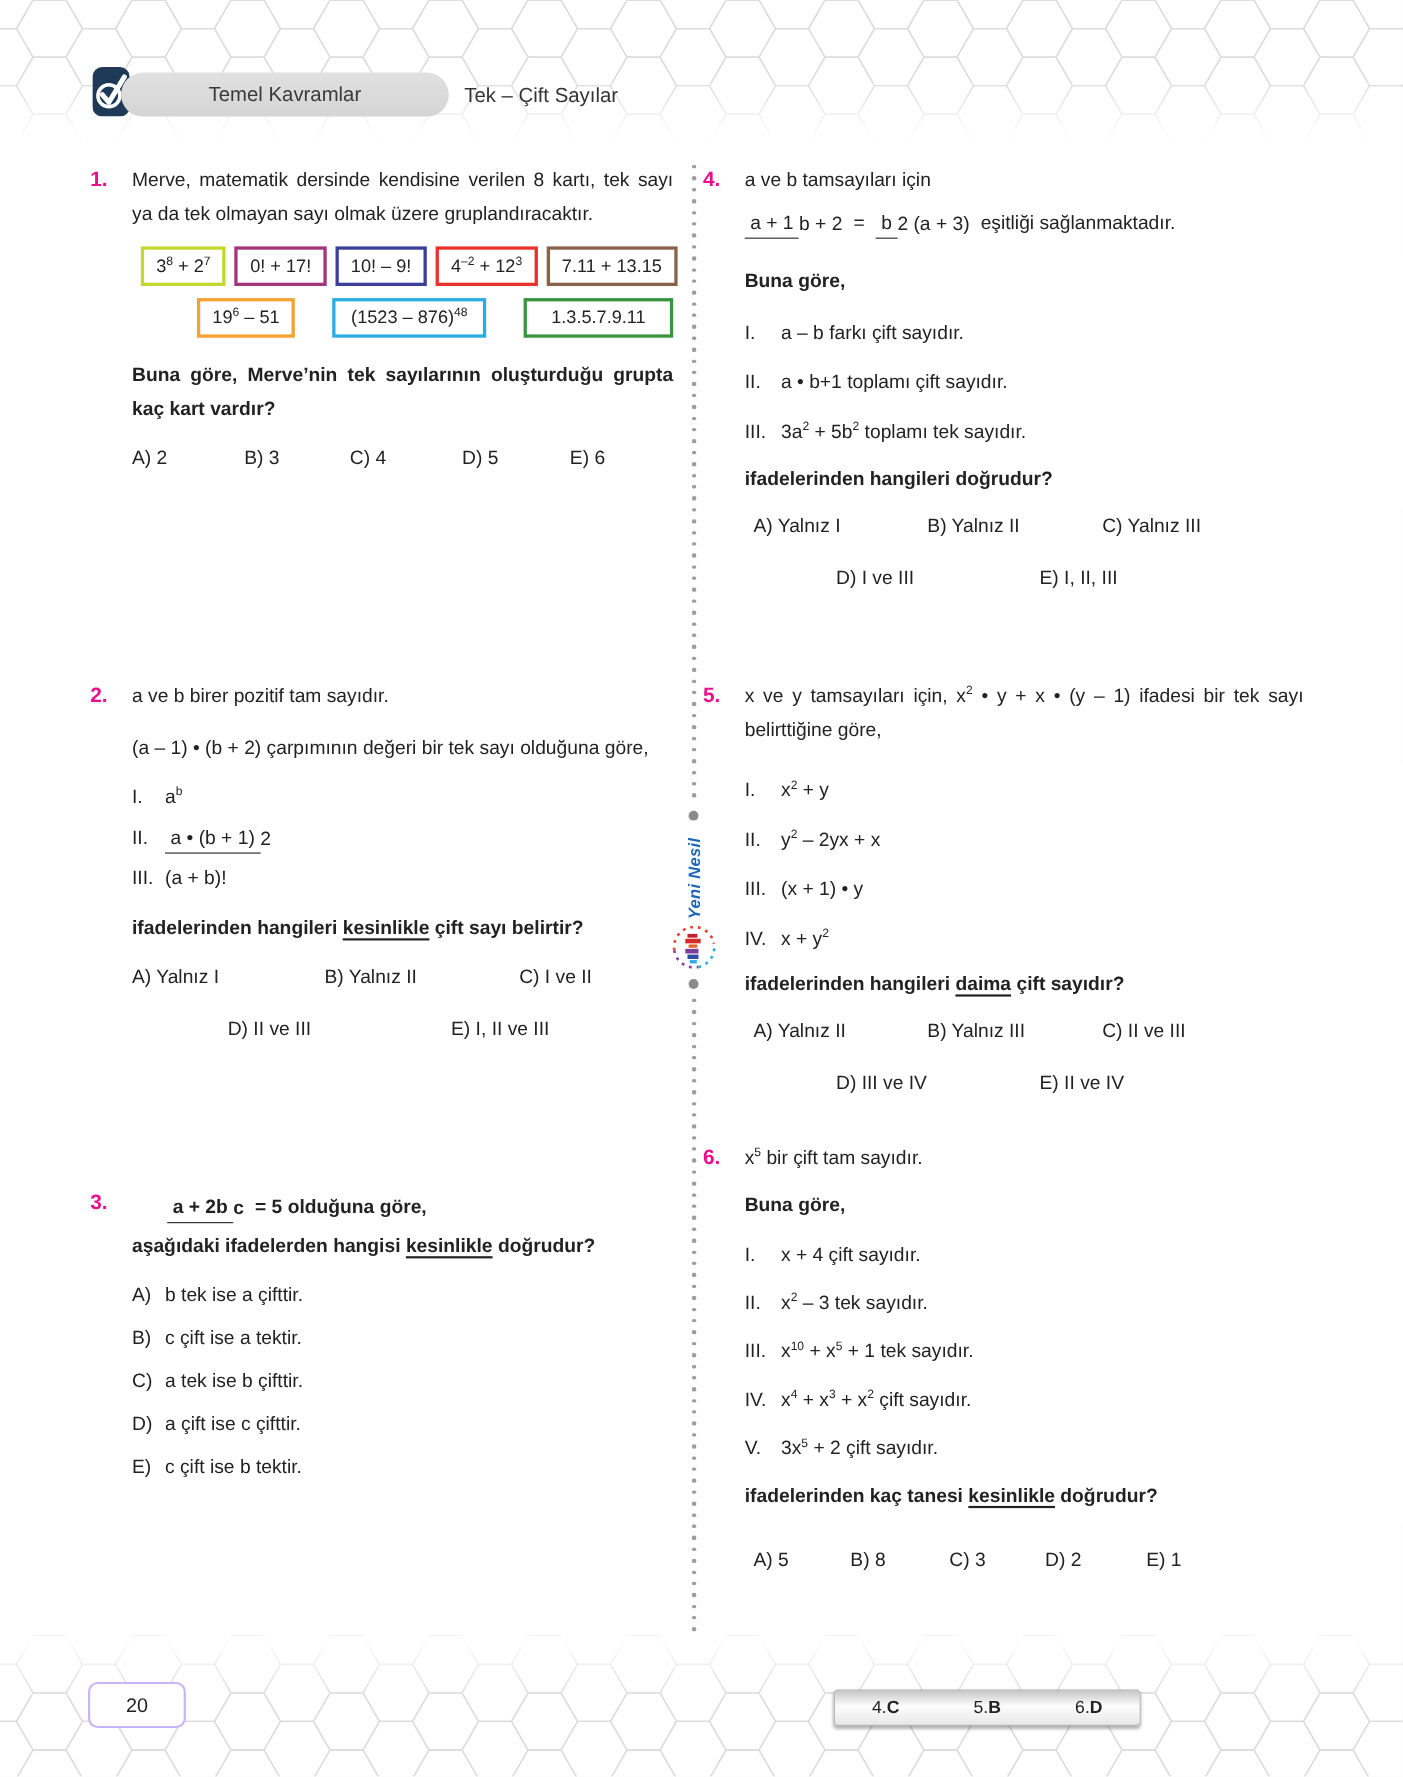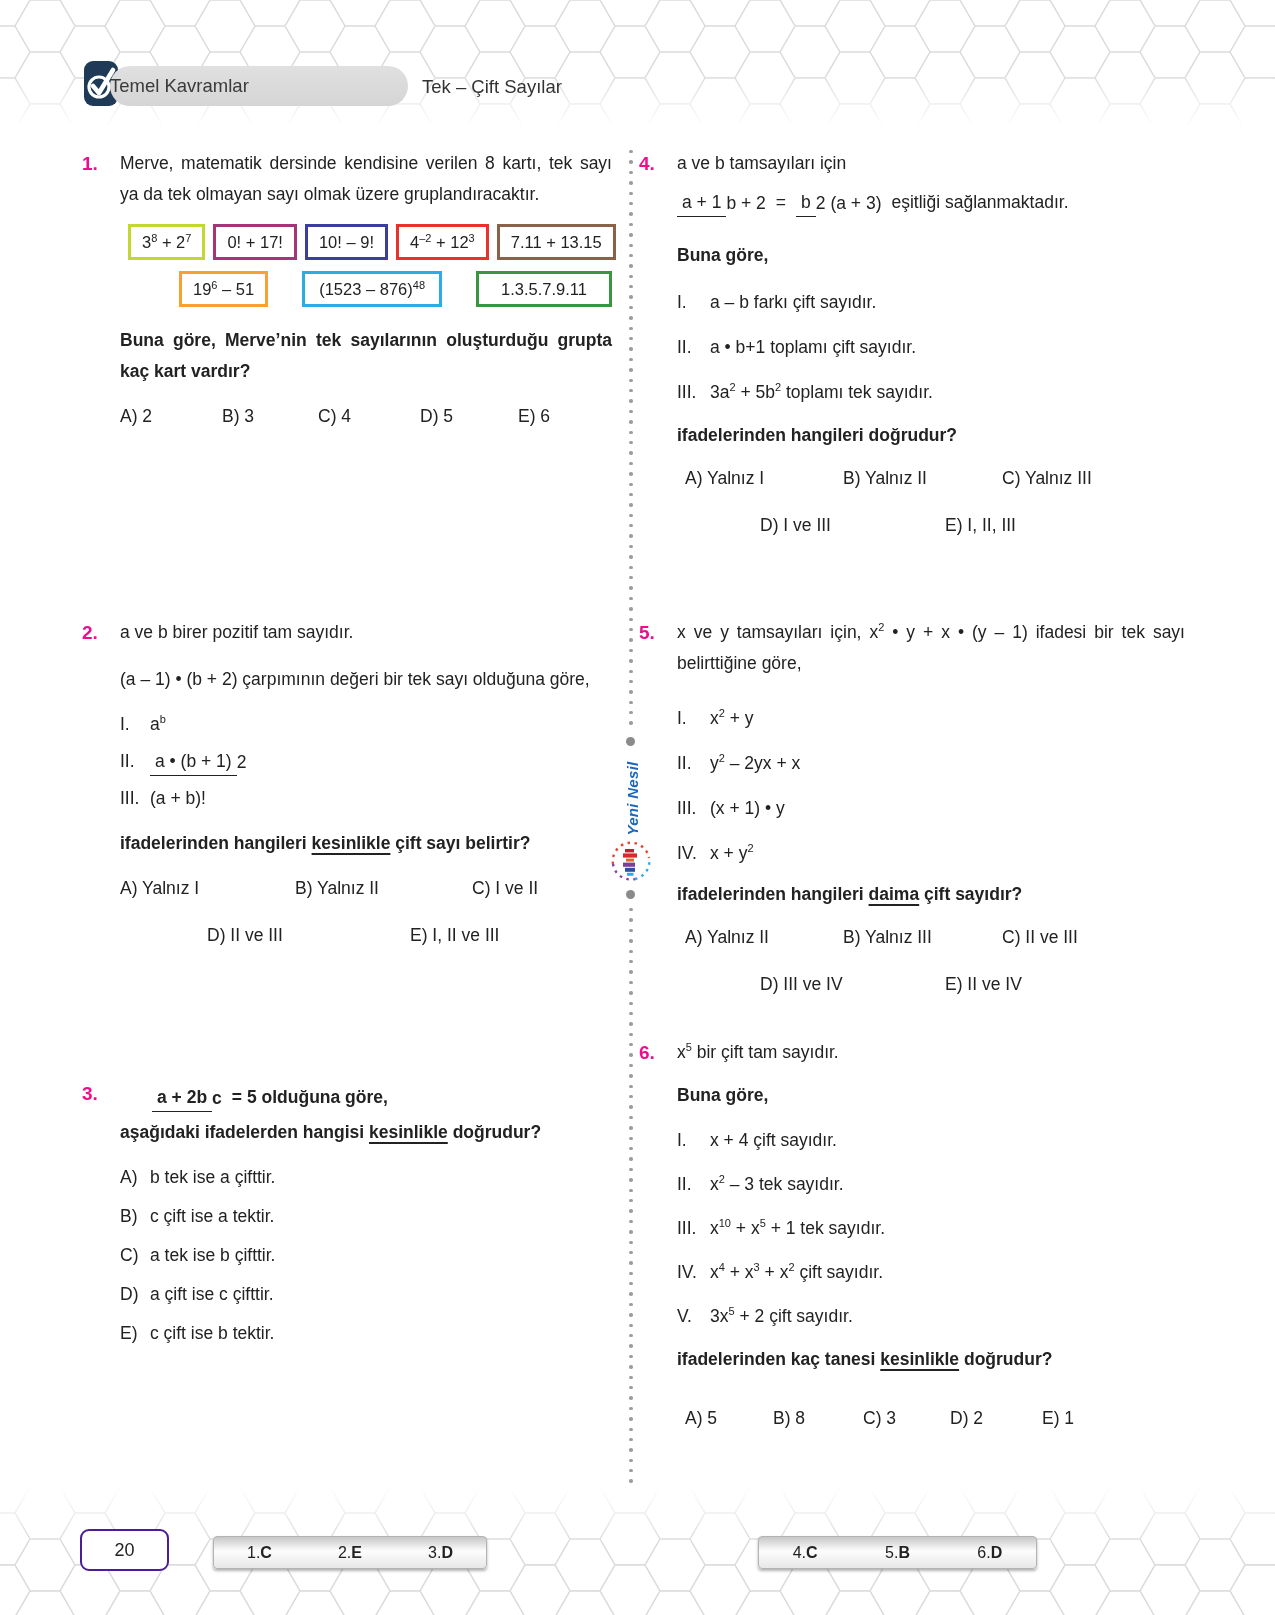--- a/index.html
+++ b/index.html
@@ -11,21 +11,21 @@
   .hexband polygon{fill:none; stroke:#dcdcdc; stroke-width:1.2;}
   #hex-top{top:0; height:128px;}
   #hex-bottom{bottom:0; height:128px;}
   .fade{position:absolute; left:0; width:1275px; pointer-events:none;}
   .fade.top{top:0; height:128px; background:linear-gradient(to bottom, rgba(255,255,255,0) 55%, #ffffff 100%);}
   .fade.bottom{bottom:0; height:128px; background:linear-gradient(to top, rgba(255,255,255,0) 55%, #ffffff 100%);}
 
   
   .hdr-icon{position:absolute; left:84px; top:61px;}
   .hdr-pill{position:absolute; left:110px; top:66px; width:298px; height:40px; border-radius:20px;
-            background:linear-gradient(180deg,#e0e0e0,#d5d5d5); display:flex; align-items:center; justify-content:flex-start;
+            background:linear-gradient(180deg,#e0e0e0,#d5d5d5); display:flex; align-items:center; justify-content:center;
             font-size:18.5px; color:#3a3a3a;}
   .hdr-title{position:absolute; left:422px; top:76px; font-size:18.5px; color:#333333;}
 
   
   .dotcol{position:absolute; left:629px; width:4px; display:flex; flex-direction:column; align-items:center; gap:7px;}
   .dotcol i{display:block; width:3.4px; height:3.4px; border-radius:50%; background:#9d9d9d;}
   .bigdot{position:absolute; width:9px; height:9px; border-radius:50%; background:#8b8b8b;}
   .brand-vert{position:absolute; left:609px; top:756px; width:46px; height:84px; display:flex; align-items:center; justify-content:center;}
   .brand-vert span{transform:rotate(-90deg); white-space:nowrap; font-weight:bold; font-style:italic; color:#1d66b8; font-size:15px; letter-spacing:.3px;}
 
@@ -60,21 +60,21 @@
   .q1-opts{margin-top:14px; grid-template-columns:102px 96px 102px 98px auto;}
   .col-l .row1{grid-template-columns:175px 177px auto; margin-top:14px;}
   .col-l .row2{grid-template-columns:203px auto; margin-left:87px; margin-top:16px;}
   .col-r .row1{grid-template-columns:158px 159px auto; margin-left:8px; margin-top:12px;}
   .col-r .row2{grid-template-columns:185px auto; margin-left:83px; margin-top:16px;}
   .q6-opts{margin-top:28px; margin-left:8px; grid-template-columns:88px 90px 87px 92px auto;}
   .vopt{display:flex; margin-bottom:8px;}
   .vlabel{flex:0 0 30px;}
 
   
-  .pagebox{position:absolute; left:80px; top:1529px; width:85px; height:38px; background:#fff; border:2px solid #4c1d95;
+  .pagebox{position:absolute; left:80px; top:1529px; width:85px; height:38px; background:#fff; border:2px solid #c4b5fd;
            border-radius:9px; display:flex; align-items:center; justify-content:center; font-size:18px; color:#222;}
   .keybar{position:absolute; top:1536px; height:31px; border-radius:4px; border:1px solid #b3b3b3;
           background:linear-gradient(180deg,#c7c7c7,#fdfdfd 45%,#e7e7e7); box-shadow:0 2px 3px rgba(0,0,0,.3);
           display:flex; align-items:center; justify-content:space-around; font-size:16px; color:#222;}
   .keybar.left{left:213px; width:272px;}
   .keybar.right{left:758px; width:277px;}
   .keyans{font-weight:bold;}
 </style>
 </head>
 <body>
@@ -804,24 +804,19 @@
         <span>A) 5</span>
         <span>B) 8</span>
         <span>C) 3</span>
         <span>D) 2</span>
         <span>E) 1</span>
       </div>
     </div>
   </div>
 
   <div class="pagebox">20</div>
-  <div class="keybar left">
-    <span><span class="keyno">1.</span><span class="keyans">C</span></span>
-    <span><span class="keyno">2.</span><span class="keyans">E</span></span>
-    <span><span class="keyno">3.</span><span class="keyans">D</span></span>
-  </div>
   <div class="keybar right">
     <span><span class="keyno">4.</span><span class="keyans">C</span></span>
     <span><span class="keyno">5.</span><span class="keyans">B</span></span>
     <span><span class="keyno">6.</span><span class="keyans">D</span></span>
   </div>
 
 </div>
 
 </body></html>

